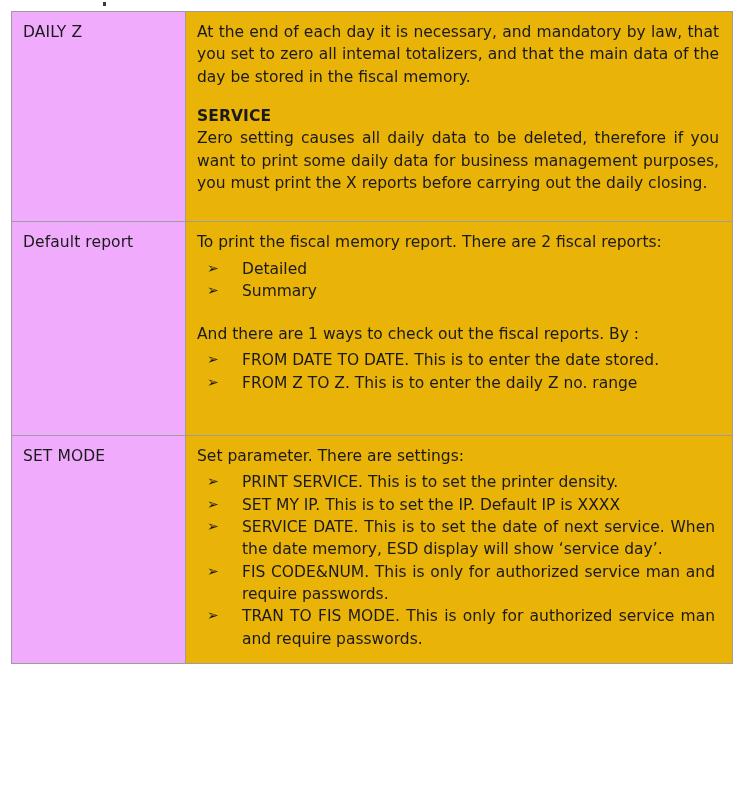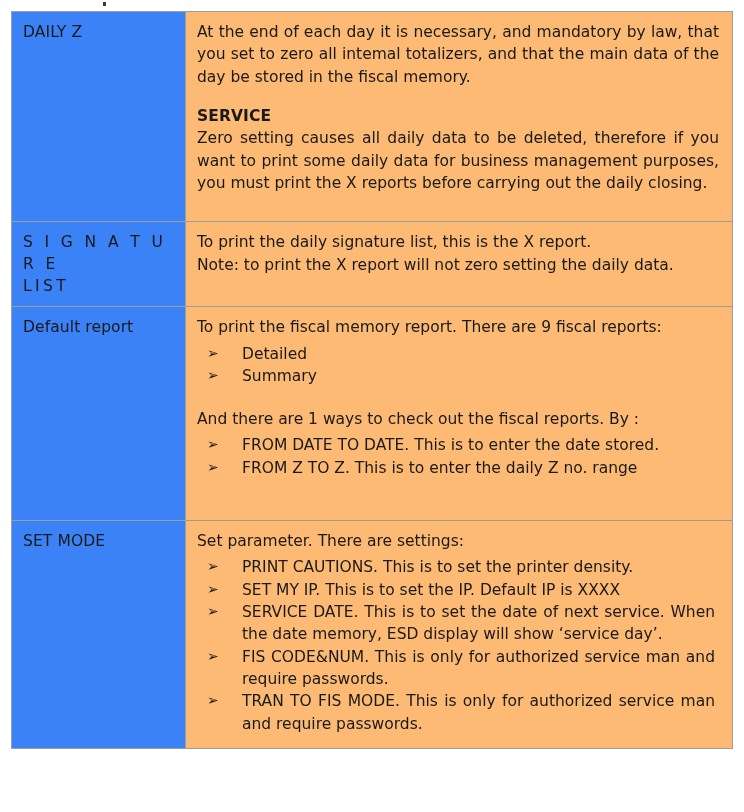--- a/index.html
+++ b/index.html
@@ -36,29 +36,29 @@
   }
 
   .doc-table td {
     border: 1px solid #9d9d9d;
     vertical-align: top;
     padding: 0;
   }
 
   .col-label {
     width: 162px;
-    background: #3b82f6;
+    background: #f0abfc;
     padding: 9px 0 9px 11px !important;
     font-size: 15.5px;
     line-height: 1.42;
     letter-spacing: 0.1px;
   }
 
   .col-body {
-    background: #fdba74;
+    background: #eab308;
     padding: 9px 13px 9px 11px !important;
     font-size: 15.5px;
     line-height: 1.44;
   }
 
   .label-text {
     display: block;
     white-space: pre-line;
   }
   .label-spaced {
@@ -120,37 +120,27 @@
       </td>
       <td class="col-body">
         <p class="para">At the end of each day it is necessary, and mandatory by law, that you set to zero all intemal totalizers, and that the main data of the day be stored in the fiscal memory.</p>
         <div class="gap"></div>
         <p class="caution-head">SERVICE</p>
         <p class="para">Zero setting causes all daily data to be deleted, therefore if you want to print some daily data for business management purposes, you must print the X reports before carrying out the daily closing.</p>
         <div class="tail-daily"></div>
       </td>
     </tr>
 
-    <tr>
-      <td class="col-label">
-        <span class="label-text label-spaced">S I G N A T U R E
-LIST</span>
-      </td>
-      <td class="col-body">
-        <p class="para nojust">To print the daily signature list, this is the X report.</p>
-        <p class="para">Note: to print the X report will not zero setting the daily data.</p>
-      </td>
-    </tr>
 
     <tr>
       <td class="col-label">
         <span class="label-text">Default report</span>
       </td>
       <td class="col-body">
-        <p class="para">To print the fiscal memory report. There are 9 fiscal reports:</p>
+        <p class="para">To print the fiscal memory report. There are 2 fiscal reports:</p>
         <ul class="arrow-list">
           <li class="nojust">Detailed</li>
           <li class="nojust">Summary</li>
         </ul>
         <div class="gap"></div>
         <p class="para nojust">And there are 1 ways to check out the fiscal reports. By :</p>
         <ul class="arrow-list">
           <li class="nojust">FROM DATE TO DATE. This is to enter the date stored.</li>
           <li class="nojust">FROM Z TO Z. This is to enter the daily Z no. range</li>
         </ul>
@@ -158,21 +148,21 @@
       </td>
     </tr>
 
     <tr>
       <td class="col-label">
         <span class="label-text">SET MODE</span>
       </td>
       <td class="col-body">
         <p class="para nojust">Set parameter. There are settings:</p>
         <ul class="arrow-list">
-          <li class="nojust">PRINT CAUTIONS. This is to set the printer density.</li>
+          <li class="nojust">PRINT SERVICE. This is to set the printer density.</li>
           <li class="nojust">SET MY IP. This is to set the IP. Default IP is XXXX</li>
           <li>SERVICE DATE. This is to set the date of next service. When the date memory, ESD display will show ‘service day’.</li>
           <li>FIS CODE&amp;NUM. This is only for authorized service man and require passwords.</li>
           <li>TRAN TO FIS MODE. This is only for authorized service man and require passwords.</li>
         </ul>
       </td>
     </tr>
 
   </tbody>
 </table>

